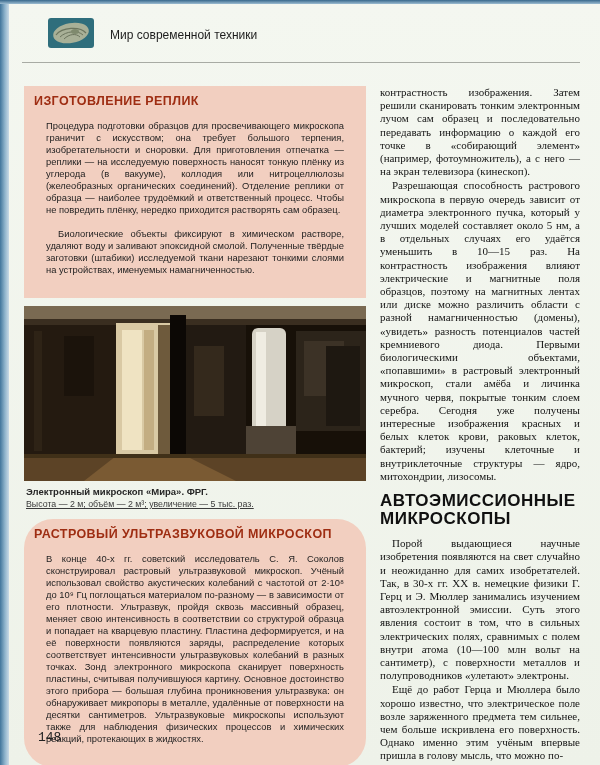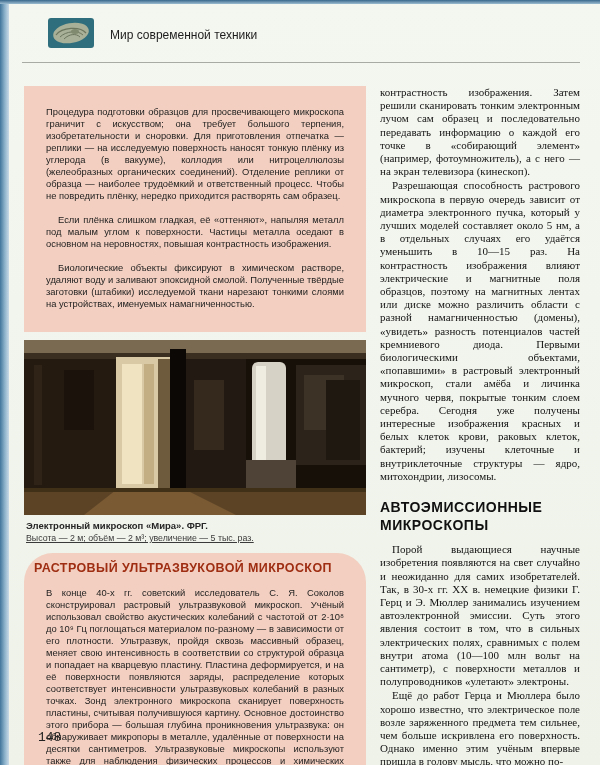--- a/index.html
+++ b/index.html
@@ -75,23 +75,23 @@
   .box2 { margin-top: 10px; border-radius: 29px; }
 
   .col-right p {
     margin: 0;
     font-size: 11px; line-height: 13.2px;
     text-align: justify; color: #141414;
   }
   .col-right p.indent { text-indent: 12px; }
   .col-right p + p { margin-top: 1px; }
   .col-right h1 {
-    margin: 15px 0 9px 0;
+    margin: 9px 0 9px 0;
     font-family: "Liberation Sans", sans-serif;
-    font-size: 14px; line-height: 18px; font-weight: 700;
+    font-size: 17px; line-height: 18px; font-weight: 700;
     color: #101010; letter-spacing: 0.5px;
   }
   .page-number {
     position: absolute; left: 38px; top: 730px;
     font-size: 13px; color: #222; z-index: 5; font-family: Liberation Mono, monospace;
   }
 </style>
 </head>
 <body>
 
@@ -112,22 +112,22 @@
     </span>
     <span class="header-title">Мир современной техники</span>
   </div>
   <div class="header-rule"></div>
 
   <div class="columns">
 
     <div class="col-left">
 
       <section class="pink-box">
+        <h2>ИЗГОТОВЛЕНИЕ РЕПЛИК</h2>
         <p>Процедура подготовки образцов для просвечивающего микроскопа граничит с искусством; она требует большого терпения, изобретательности и сноровки. Для приготовления отпечатка — реплики — на исследуемую поверхность наносят тонкую плёнку из углерода (в вакууме), коллодия или нитроцеллюлозы (желеобразных органических соединений). Отделение реплики от образца — наиболее трудоёмкий и ответственный процесс. Чтобы не повредить плёнку, нередко приходится растворять сам образец.</p>
-        <p>Если плёнка слишком гладкая, её «оттеняют», напыляя металл под малым углом к поверхности. Частицы металла оседают в основном на неровностях, повышая контрастность изображения.</p>
         <p>Биологические объекты фиксируют в химическом растворе, удаляют воду и заливают эпоксидной смолой. Полученные твёрдые заготовки (штабики) исследуемой ткани нарезают тонкими слоями на устройствах, именуемых намагниченностью.</p>
       </section>
 
       <figure>
         <div class="photo-wrap">
           <svg viewBox="0 0 342 175" width="342" height="175" preserveAspectRatio="none">
             <rect width="342" height="175" fill="#171008"></rect>
             <rect y="0" width="342" height="15" fill="#7a6a52"></rect>
             <rect y="13" width="342" height="6" fill="#3a2e20"></rect>
             <rect x="0" y="19" width="92" height="136" fill="#241a10"></rect>

